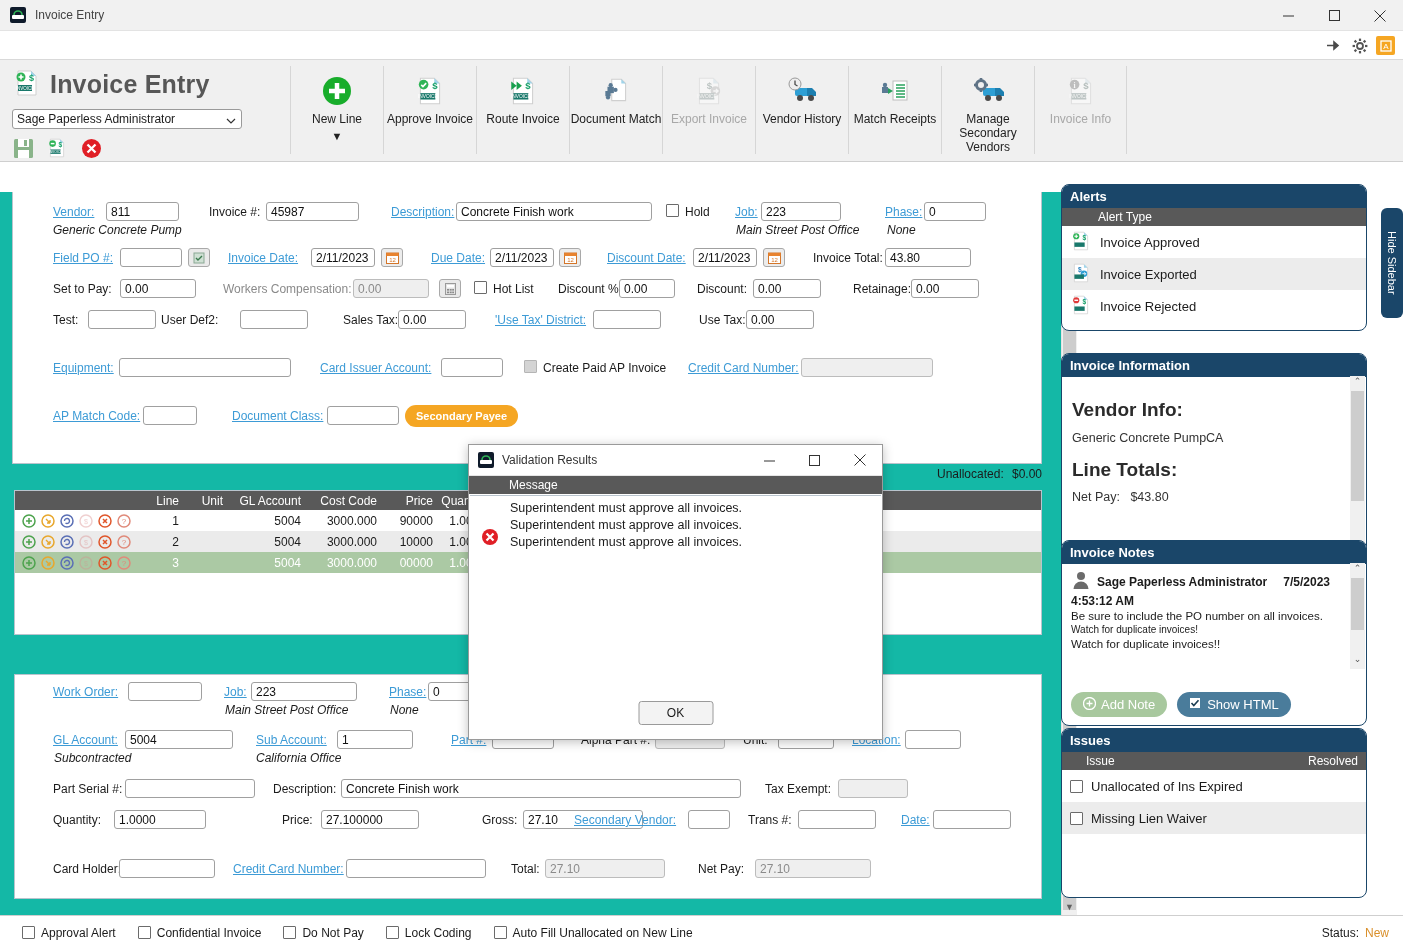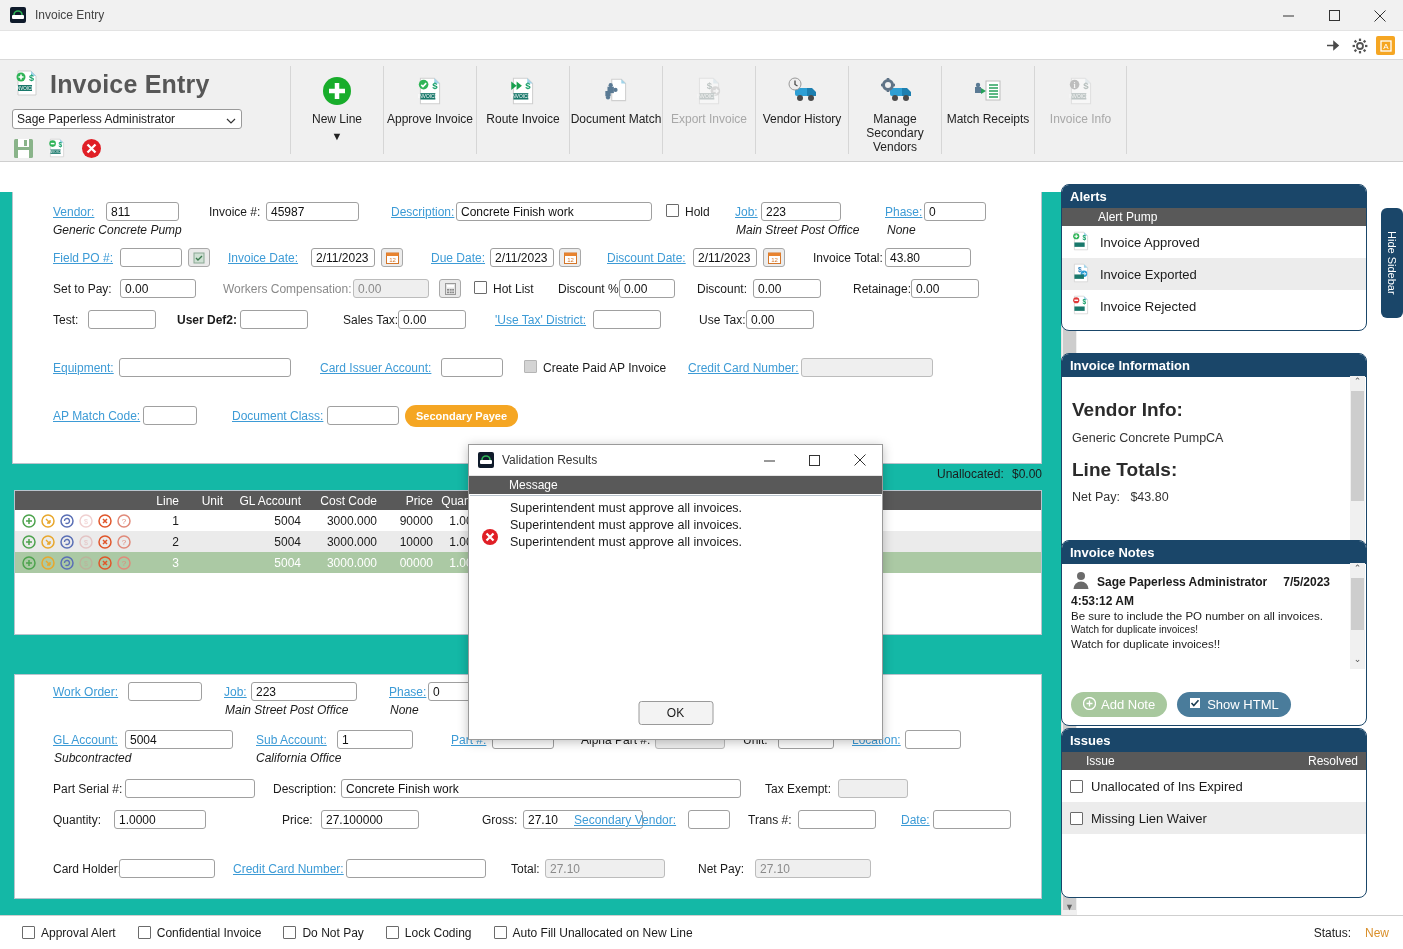--- a/index.html
+++ b/index.html
@@ -116,21 +116,21 @@
   .sb{position:absolute;right:1px;top:22px;bottom:1px;width:15px;background:#f0f0f0;}
   .sb .t{position:absolute;left:1px;right:1px;background:#cdcdcd;}
   .sb .a{position:absolute;left:0;right:0;height:15px;text-align:center;font-size:9px;color:#555;}
 
   .greenbtn{background:#a8c89e;color:#fff;border-radius:13px;height:25px;padding:0 12px;display:inline-flex;align-items:center;gap:5px;font-size:13px;text-align:center;}
   .bluebtn{background:#4a7c9b;color:#fff;border-radius:13px;height:25px;padding:0 12px;display:inline-flex;align-items:center;gap:6px;font-size:13px;}
 
   
   .statusbar{position:absolute;left:0;right:0;bottom:0;height:34px;background:#fff;border-top:1px solid #cfcfcf;display:flex;align-items:center;}
   .sb-chk{display:flex;align-items:center;gap:6px;margin-left:22px;font-size:12px;}
-  .status-right{position:absolute;right:14px;display:flex;gap:14px;font-size:12px;}
+  .status-right{position:absolute;right:14px;display:flex;gap:6px;font-size:12px;}
 
   
   .dialog{
     position:absolute;left:468px;top:444px;width:415px;height:296px;background:#fff;
     border:1px solid #9a9a9a;box-shadow:0 2px 10px rgba(0,0,0,.25);
   }
   .dlg-tb{height:31px;display:flex;align-items:center;border-bottom:1px solid #e6e6e6;}
   .dlg-tb .di{width:16px;height:16px;margin:0 8px 0 9px;background:#0f1b2b;border-radius:2px;display:flex;align-items:center;justify-content:center;}
   .dlg-tb .dt{font-size:12px;color:#333;}
   .dlg-btns{margin-left:auto;display:flex;}
@@ -343,56 +343,56 @@
             <circle cx="26" cy="23" r="3" fill="#4a4a4a"></circle>
             <circle cx="10" cy="9" r="6" fill="#eeeeee" stroke="#9a9a9a"></circle>
             <path d="M10 5.5v4l2.5 1.5" stroke="#4a4a4a" stroke-width="1.3" fill="none"></path>
           </svg>
       </div>
       <div class="tlabel">Vendor History</div>
     </div>
 
     <div class="tool">
       <div class="tico">
+        <svg width="32" height="32" viewBox="0 0 32 32">
+            <rect x="14" y="6" width="14" height="19" fill="#fff" stroke="#bdbdbd"></rect>
+            <g stroke="#27a05b" stroke-width="1.5">
+              <line x1="17" y1="10" x2="26" y2="10"></line>
+              <line x1="17" y1="13" x2="26" y2="13"></line>
+              <line x1="17" y1="16" x2="26" y2="16"></line>
+              <line x1="17" y1="19" x2="26" y2="19"></line>
+              <line x1="17" y1="22" x2="26" y2="22"></line>
+            </g>
+            <path d="M3 12h6v6H3z" fill="#5a7a94"></path>
+            <circle cx="6" cy="10" r="2.2" fill="#5a7a94"></circle>
+            <path d="M9 13l5 3-5 3z" fill="#27a05b"></path>
+          </svg>
+      </div>
+      <div class="tlabel">Match Receipts</div>
+    </div>
+
+    <div class="tool">
+      <div class="tico">
         <svg width="34" height="32" viewBox="0 0 34 32">
             <rect x="12" y="13" width="16" height="8" rx="2" fill="#2e9fd4"></rect>
             <path d="M24 13h5l4 4v4h-9z" fill="#1d7fb0"></path>
             <circle cx="17" cy="23" r="3" fill="#4a4a4a"></circle>
             <circle cx="28" cy="23" r="3" fill="#4a4a4a"></circle>
             <circle cx="10" cy="10" r="4.5" fill="none" stroke="#5f7386" stroke-width="3"></circle>
             <g stroke="#5f7386" stroke-width="2.6">
               <line x1="10" y1="3" x2="10" y2="6"></line>
               <line x1="10" y1="14" x2="10" y2="17"></line>
               <line x1="3" y1="10" x2="6" y2="10"></line>
               <line x1="14" y1="10" x2="17" y2="10"></line>
             </g>
           </svg>
       </div>
       <div class="tlabel"><span>Manage
 Secondary
 Vendors</span></div>
-    </div>
-
-    <div class="tool">
-      <div class="tico">
-        <svg width="32" height="32" viewBox="0 0 32 32">
-            <rect x="14" y="6" width="14" height="19" fill="#fff" stroke="#bdbdbd"></rect>
-            <g stroke="#27a05b" stroke-width="1.5">
-              <line x1="17" y1="10" x2="26" y2="10"></line>
-              <line x1="17" y1="13" x2="26" y2="13"></line>
-              <line x1="17" y1="16" x2="26" y2="16"></line>
-              <line x1="17" y1="19" x2="26" y2="19"></line>
-              <line x1="17" y1="22" x2="26" y2="22"></line>
-            </g>
-            <path d="M3 12h6v6H3z" fill="#5a7a94"></path>
-            <circle cx="6" cy="10" r="2.2" fill="#5a7a94"></circle>
-            <path d="M9 13l5 3-5 3z" fill="#27a05b"></path>
-          </svg>
-      </div>
-      <div class="tlabel">Match Receipts</div>
     </div>
 
     <div class="tool disabled">
       <div class="tico">
         <svg width="32" height="32" viewBox="0 0 30 30" opacity="0.5">
             <path d="M6 3h13l5 5v19H6z" fill="#fff" stroke="#cfcfcf"></path>
             <path d="M19 3l5 5h-5z" fill="#d8e6ec"></path>
             <circle cx="9" cy="9" r="4.5" fill="#8d8d8d"></circle>
             <text x="9" y="12" font-size="7" fill="#fff" text-anchor="middle" font-family="Liberation Serif" font-weight="bold">i</text>
             <text x="17" y="13" font-size="9" fill="#7c8e8a" font-family="Liberation Sans" font-weight="bold">$</text>
@@ -503,21 +503,21 @@
 
       <div class="abs lbl" style="left:684px;top:97px;">Discount:</div>
       <div class="abs inp" style="left:740px;top:94px;width:68px;">0.00</div>
 
       <div class="abs lbl" style="left:840px;top:97px;">Retainage:</div>
       <div class="abs inp" style="left:898px;top:94px;width:68px;">0.00</div>
 
       <div class="abs lbl" style="left:40px;top:128px;">Test:</div>
       <div class="abs inp" style="left:75px;top:125px;width:68px;"></div>
 
-      <div class="abs lbl" style="left:164px;top:128px;font-weight:bold;">User Def2:</div>
+      <div class="abs lbl" style="left:148px;top:128px;">User Def2:</div>
       <div class="abs inp" style="left:227px;top:125px;width:68px;"></div>
 
       <div class="abs lbl" style="left:330px;top:128px;">Sales Tax:</div>
       <div class="abs inp" style="left:385px;top:125px;width:68px;">0.00</div>
 
       <div class="abs lnk" style="left:482px;top:128px;">'Use Tax' District:</div>
       <div class="abs inp" style="left:580px;top:125px;width:68px;"></div>
 
       <div class="abs lbl" style="left:686px;top:128px;">Use Tax:</div>
       <div class="abs inp" style="left:733px;top:125px;width:68px;">0.00</div>
@@ -785,21 +785,21 @@
     <div class="arr up">▲</div>
     <div class="thumb"></div>
     <div class="arr dn">▼</div>
   </div>
 
   <div class="rightpane">
 
     <div class="panel abs" style="left:0;top:-8px;width:306px;height:147px;">
       <div class="panel-hd">Alerts</div>
       <div class="panel-col">
-        <span style="margin-left:28px;">Alert Pump</span>
+        <span style="margin-left:28px;">Alert Type</span>
       </div>
       <div class="rowitem">
         <span>
           <svg width="22" height="22" viewBox="0 0 30 30">
               <path d="M6 3h13l5 5v19H6z" fill="#fff" stroke="#cfcfcf"></path>
               <path d="M19 3l5 5h-5z" fill="#9fd4ea"></path>
               <circle cx="8.5" cy="8.5" r="4.2" fill="#2fb457"></circle>
               <path d="M8.5 6v5M6 8.5h5" stroke="#fff" stroke-width="1.5"></path>
               <text x="17" y="13" font-size="9" fill="#18a06a" font-family="Liberation Sans" font-weight="bold">$</text>
               <rect x="6" y="17" width="14" height="6" fill="#19786b"></rect>

